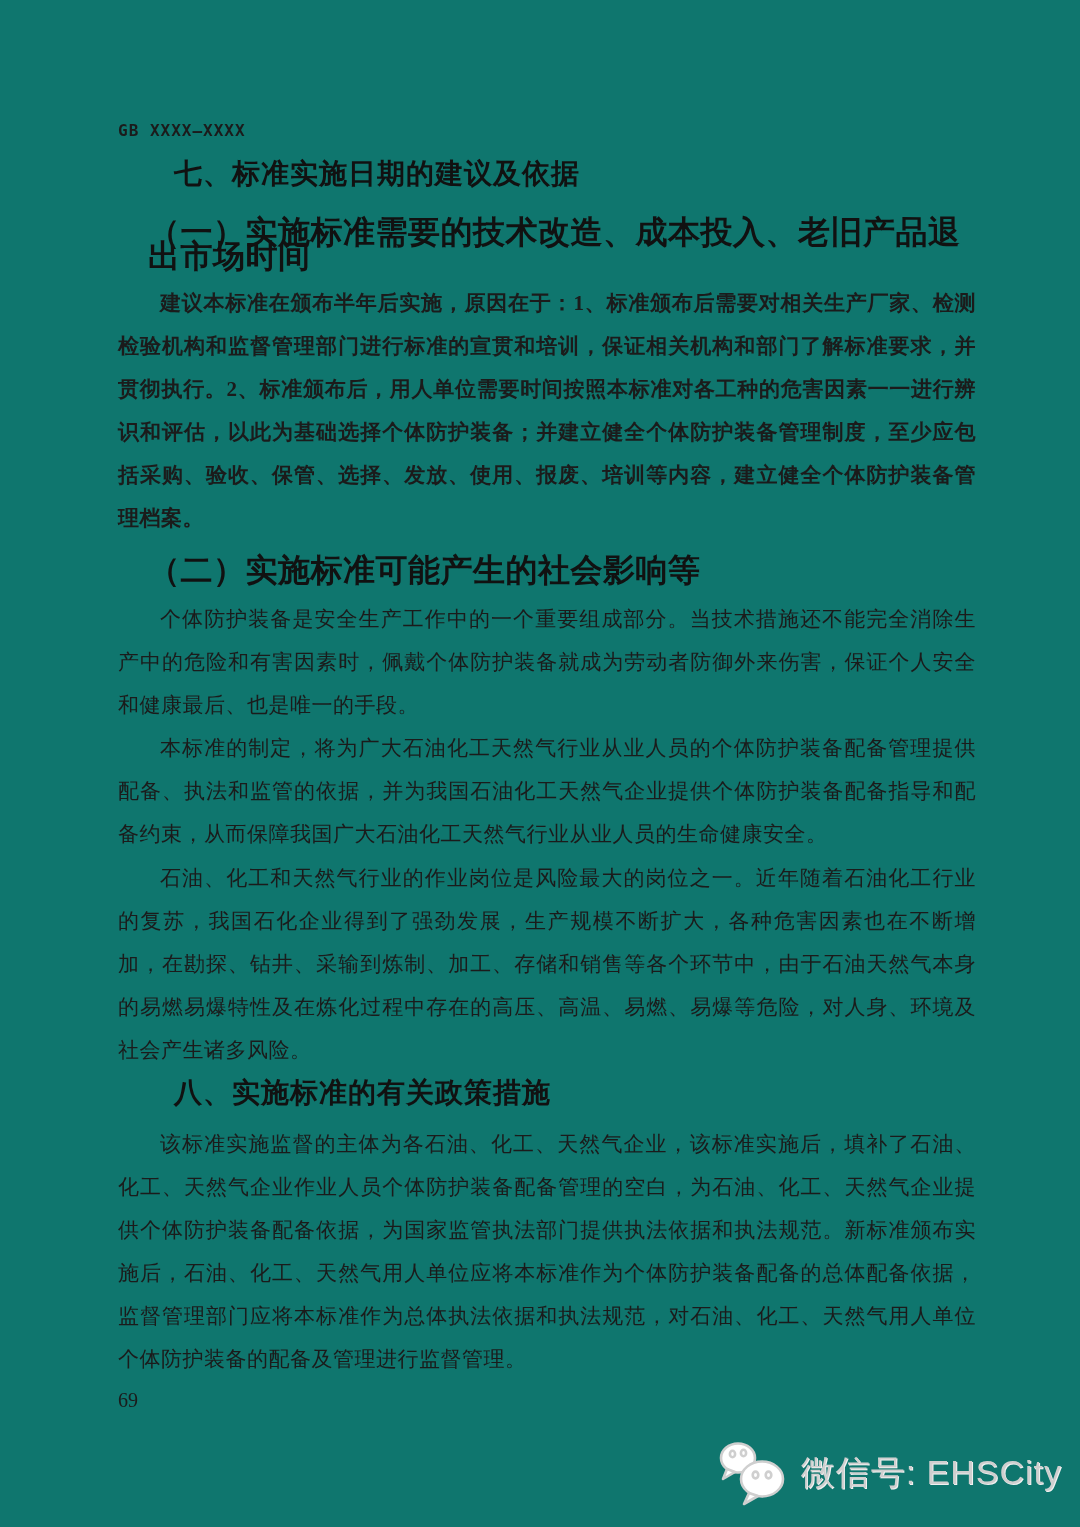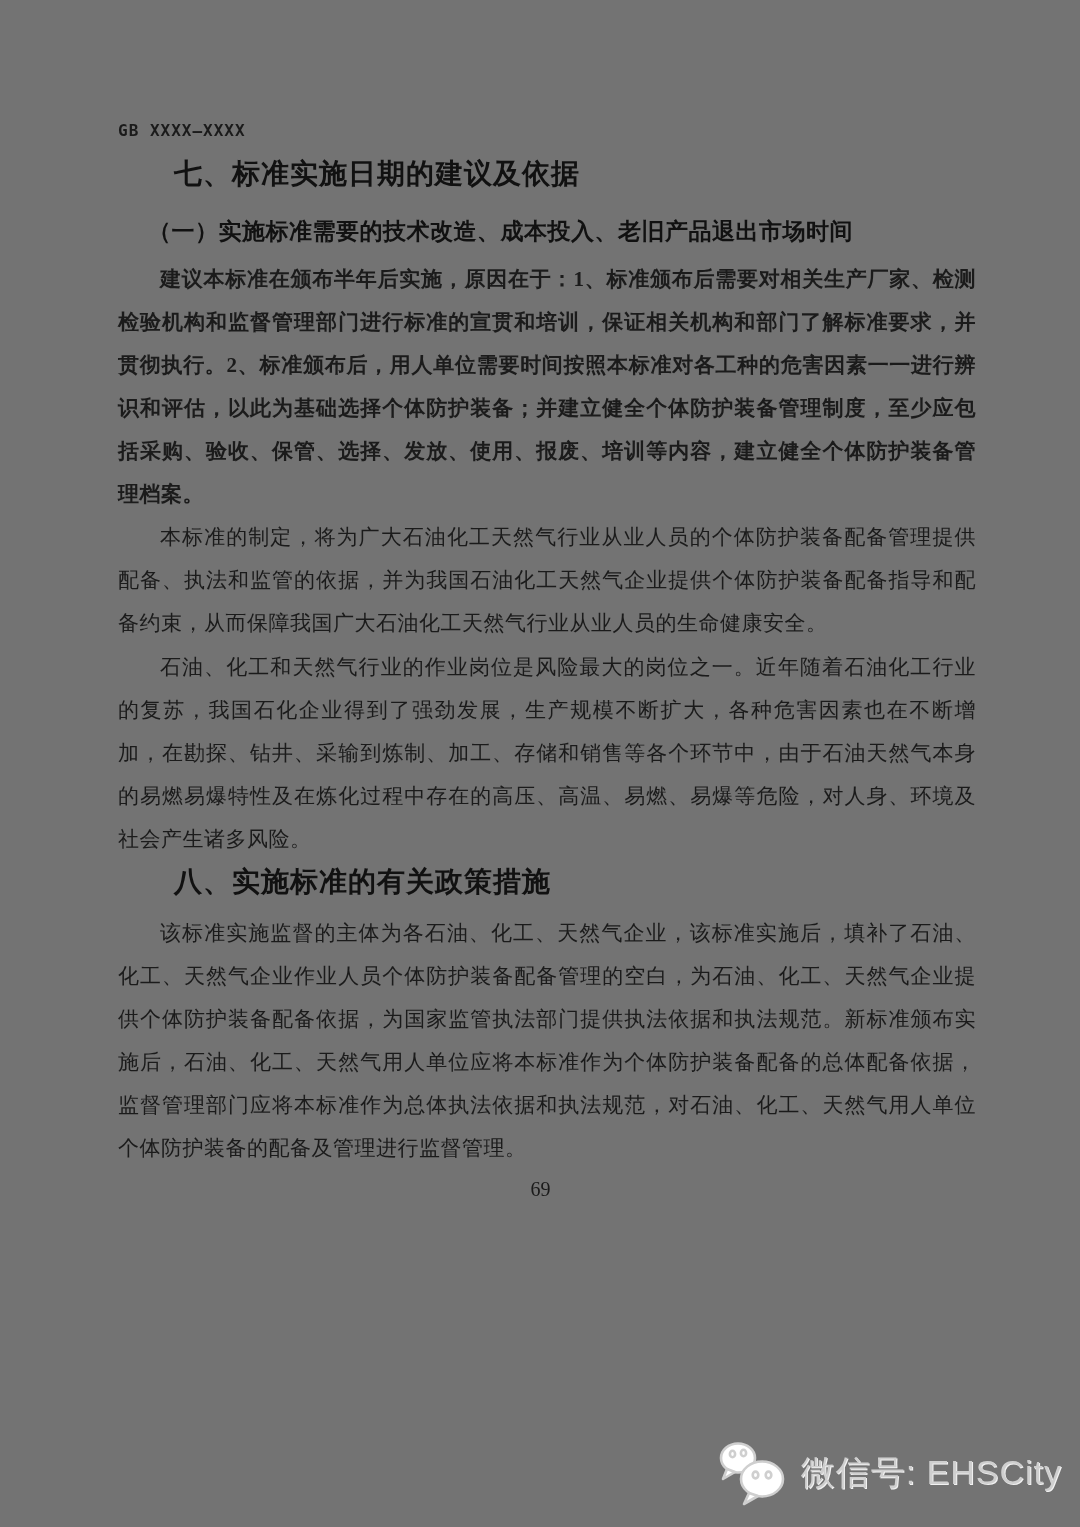--- a/index.html
+++ b/index.html
@@ -9,21 +9,21 @@
     height: 1527px;
     position: relative;
     overflow: hidden;
     font-family: "Liberation Serif", "DejaVu Serif", serif;
     color: #1b1b1b;
   }
   .page {
     position: absolute;
     inset: 0;
     padding: 121px 104px 0 118px;
-    background: #737373;
+    background: #0f766e;
   }
   .running-header {
     font-family: "DejaVu Sans Mono", "Liberation Mono", monospace;
     font-size: 16px;
     font-weight: bold;
     letter-spacing: 1px;
     color: #1b1b1b;
     height: 20px;
     line-height: 20px;
   }
@@ -35,21 +35,21 @@
   h1.section-heading {
     font-family: "Liberation Sans", "DejaVu Sans", sans-serif;
     font-size: 28px;
     line-height: 28px;
     font-weight: bold;
     color: #111111;
     padding-left: 56px;
     letter-spacing: 1px;
   }
   h2.sub-heading {
-    font-size: 23px;
+    font-size: 32px;
     line-height: 24px;
     font-weight: bold;
     color: #111111;
     padding-left: 30px;
     letter-spacing: 0.5px;
   }
   p.body-para {
     font-size: 21px;
     line-height: 43px;
     text-align: justify;
@@ -62,21 +62,21 @@
   .sub1 { margin-top: 32px; }
   .para1 { margin-top: 14px; font-weight: bold; }
   .sub2 { margin-top: 18px; }
   .para2 { margin-top: 16px; }
   .para3 { margin-top: 1px; }
   .para4 { margin-top: 0; }
   .h8 { margin-top: 7px; }
   .para5 { margin-top: 16px; }
   .page-number {
     margin-top: 7px;
-    text-align: center;
+    text-align: left;
     padding-right: 13px;
     font-size: 20px;
     line-height: 24px;
     color: #1b1b1b;
   }
   .watermark {
     position: absolute;
     right: 18px;
     bottom: 20px;
     display: flex;
@@ -100,21 +100,23 @@
 
   <div class="running-header">GB XXXX—XXXX</div>
 
 
   <h1 class="section-heading h7">七、标准实施日期的建议及依据</h1>
 
   <h2 class="sub-heading sub1">（一）实施标准需要的技术改造、成本投入、老旧产品退出市场时间</h2>
 
   <p class="body-para para1">建议本标准在颁布半年后实施，原因在于：1、标准颁布后需要对相关生产厂家、检测检验机构和监督管理部门进行标准的宣贯和培训，保证相关机构和部门了解标准要求，并贯彻执行。2、标准颁布后，用人单位需要时间按照本标准对各工种的危害因素一一进行辨识和评估，以此为基础选择个体防护装备；并建立健全个体防护装备管理制度，至少应包括采购、验收、保管、选择、发放、使用、报废、培训等内容，建立健全个体防护装备管理档案。</p>
 
+  <h2 class="sub-heading sub2">（二）实施标准可能产生的社会影响等</h2>
 
+  <p class="body-para para2">个体防护装备是安全生产工作中的一个重要组成部分。当技术措施还不能完全消除生产中的危险和有害因素时，佩戴个体防护装备就成为劳动者防御外来伤害，保证个人安全和健康最后、也是唯一的手段。</p>
 
   <p class="body-para para4">本标准的制定，将为广大石油化工天然气行业从业人员的个体防护装备配备管理提供配备、执法和监管的依据，并为我国石油化工天然气企业提供个体防护装备配备指导和配备约束，从而保障我国广大石油化工天然气行业从业人员的生命健康安全。</p>
 
   <p class="body-para para3">石油、化工和天然气行业的作业岗位是风险最大的岗位之一。近年随着石油化工行业的复苏，我国石化企业得到了强劲发展，生产规模不断扩大，各种危害因素也在不断增加，在勘探、钻井、采输到炼制、加工、存储和销售等各个环节中，由于石油天然气本身的易燃易爆特性及在炼化过程中存在的高压、高温、易燃、易爆等危险，对人身、环境及社会产生诸多风险。</p>
 
   <h1 class="section-heading h8">八、实施标准的有关政策措施</h1>
 
   <p class="body-para para5">该标准实施监督的主体为各石油、化工、天然气企业，该标准实施后，填补了石油、化工、天然气企业作业人员个体防护装备配备管理的空白，为石油、化工、天然气企业提供个体防护装备配备依据，为国家监管执法部门提供执法依据和执法规范。新标准颁布实施后，石油、化工、天然气用人单位应将本标准作为个体防护装备配备的总体配备依据，监督管理部门应将本标准作为总体执法依据和执法规范，对石油、化工、天然气用人单位个体防护装备的配备及管理进行监督管理。</p>
 
   <div class="page-number">69</div>

